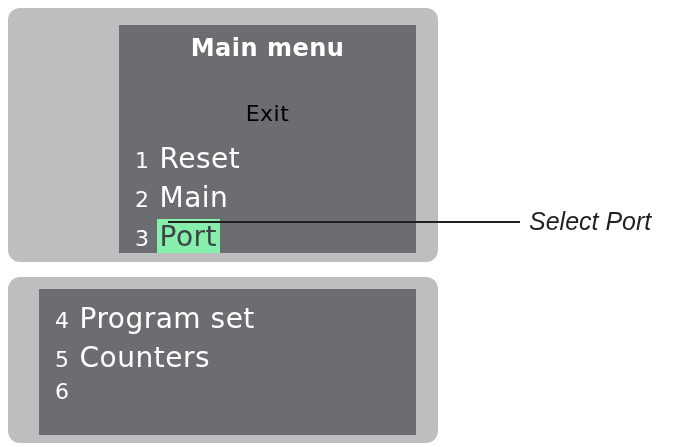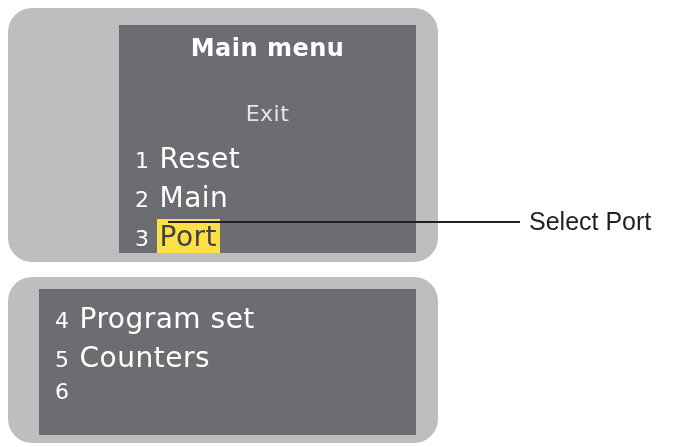--- a/index.html
+++ b/index.html
@@ -18,21 +18,21 @@
   .stage {
     position: relative;
     width: 693px;
     height: 447px;
   }
 
   
   .device-frame {
     position: absolute;
     background: #bcbec0;
-    border-radius: 24px;
+    border-radius: 12px;
   }
   .device-frame.top {
     left: 8px;
     top: 8px;
     width: 430px;
     height: 254px;
   }
   .device-frame.bottom {
     left: 8px;
     top: 277px;
@@ -73,21 +73,21 @@
     letter-spacing: 0.5px;
     white-space: nowrap;
   }
 
   .lcd-exit {
     position: absolute;
     left: 0;
     right: 0;
     top: 76px;
     text-align: center;
-    color: #e5e5e5;
+    color: #000000;
     font-family: "DejaVu Sans", sans-serif;
     font-size: 22px;
     letter-spacing: 0.5px;
     white-space: nowrap;
   }
 
   .menu-list {
     position: absolute;
     left: 0;
     right: 0;
@@ -118,40 +118,41 @@
 
   .menu-label {
     color: #ffffff;
     font-family: "DejaVu Sans", sans-serif;
     font-size: 28px;
     letter-spacing: 0.5px;
     padding: 1px 3px 2px 3px;
   }
 
   .menu-row.selected .menu-label {
-    background: #fde047;
+    background: #86efac;
     color: #404448;
   }
 
   
   .leader-line {
     position: absolute;
     left: 168px;
     top: 221px;
     width: 352px;
     height: 2px;
     background: #231f20;
   }
 
   .annotation {
     position: absolute;
     left: 529px;
     top: 207px;
     color: #231f20;
     font-family: "Liberation Sans", sans-serif;
+    font-style: italic;
     font-size: 25px;
     white-space: nowrap;
   }
 </style>
 </head>
 <body>
 
 <div class="stage">
 
   <div class="device-frame top">

